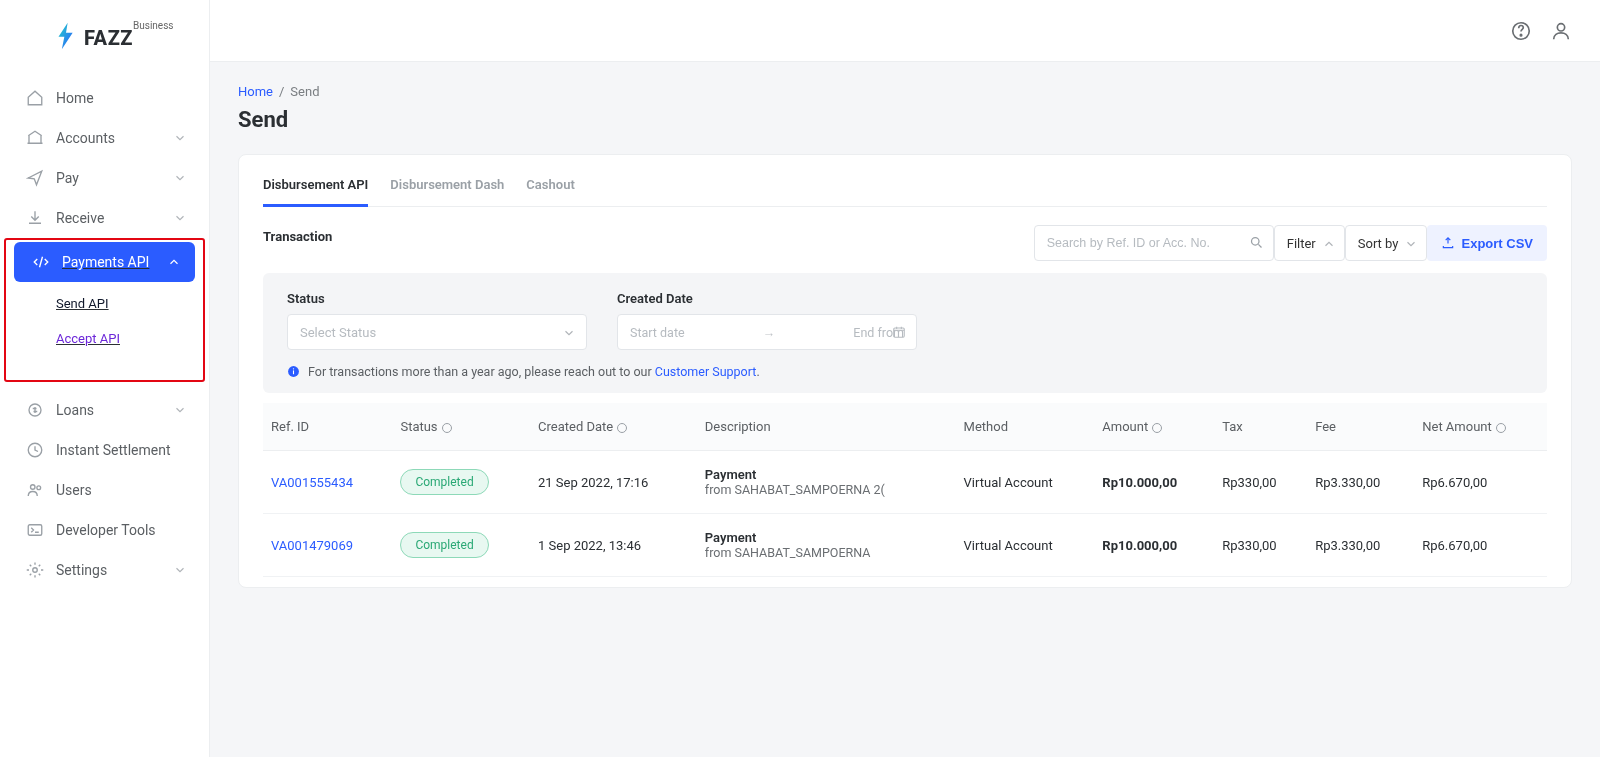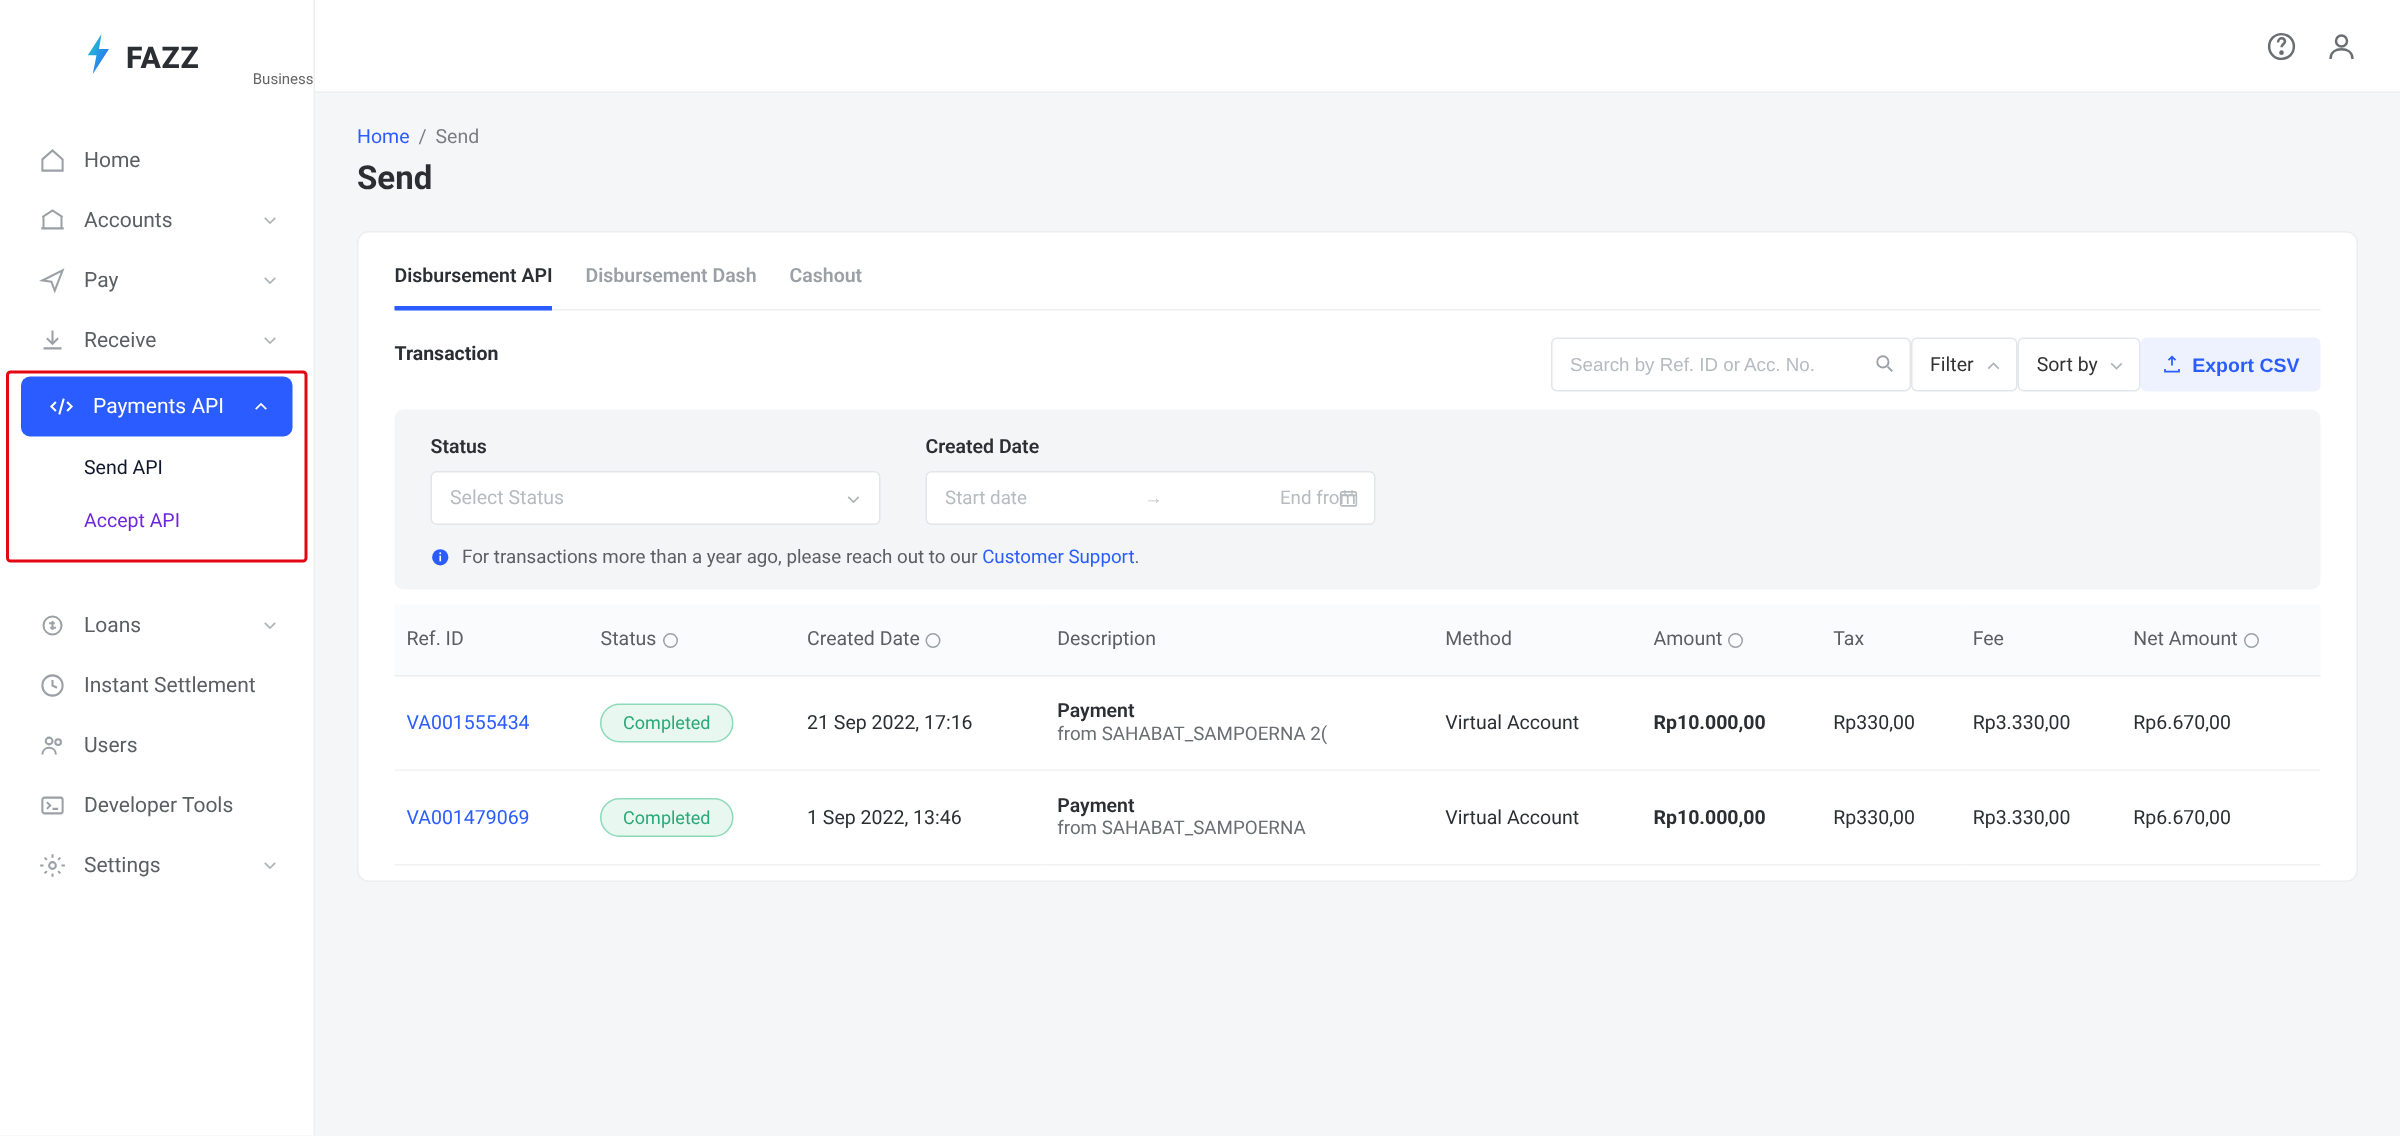--- a/index.html
+++ b/index.html
@@ -18,21 +18,21 @@
 .nav-item .left { display:flex; align-items:center; gap:12px; }
 .nav-item .ic { width:18px; height:18px; color:#9aa0a6; }
 .nav-item.active { background:#2b5cff; color:#fff; border-radius:6px; margin:0 8px; padding-left:18px; padding-right:14px; }
 .nav-item.active .ic { color:#fff; }
 .chev { width:14px; height:14px; color:#b0b4b9; }
 .nav-item.active .chev { color:#fff; }
 .sub-items { padding: 4px 0; }
 .sub-item { padding: 10px 22px 10px 50px; font-size: 13px; color:#6d28d9; cursor:pointer; }
 .sub-item.selected { color:#0f172a; }
 
-.highlight-box { border:2px solid #e30613; border-radius:3px; margin:0 4px 22px 4px; padding:2px 0 4px 0; }
+.highlight-box { border:2px solid #e30613; border-radius:3px; margin:0 4px 8px 4px; padding:2px 0 20px 0;text-decoration:underline; }
 
 
 .main { flex:1; display:flex; flex-direction:column; }
 .topbar { height:62px; background:#fff; display:flex; align-items:center; justify-content:flex-end; padding:0 28px; gap:18px; border-bottom:1px solid #eceef0; }
 .topicon { width:22px; height:22px; color:#6a6e72; cursor:pointer; }
 
 .content { padding:22px 28px; overflow:auto; flex:1; }
 .breadcrumb { font-size:13px; color:#7a7e82; margin-bottom:8px; display:flex; gap:6px; }
 .breadcrumb a { color:#2b5cff; text-decoration:none; }
 .page-title { font-size:22px; font-weight:700; margin-bottom:22px; }
@@ -77,21 +77,21 @@
 .desc-sub { color:#6a6e72; font-size:12.5px; }
 .amount-strong { font-weight:700; }
 </style>
 </head>
 <body>
 
 <div class="app">
 
   <aside class="sidebar">
     <div class="logo-wrap">
-      <div style="display:flex; flex-direction:column;">
+      <div style="display:flex; flex-direction:row;">
         <div class="logo-text">
           <svg class="logo-bolt" viewBox="0 0 24 32">
             <path d="M14 0 L3 17 L10 17 L7 32 L20 12 L12 12 Z" fill="url(#g1)"></path>
             <defs>
                 <linearGradient id="g1" x1="0" y1="0" x2="1" y2="1">
                   <stop offset="0" stop-color="#25d3c8"></stop>
                   <stop offset="1" stop-color="#2b5cff"></stop>
                 </linearGradient>
               </defs>
           </svg>

